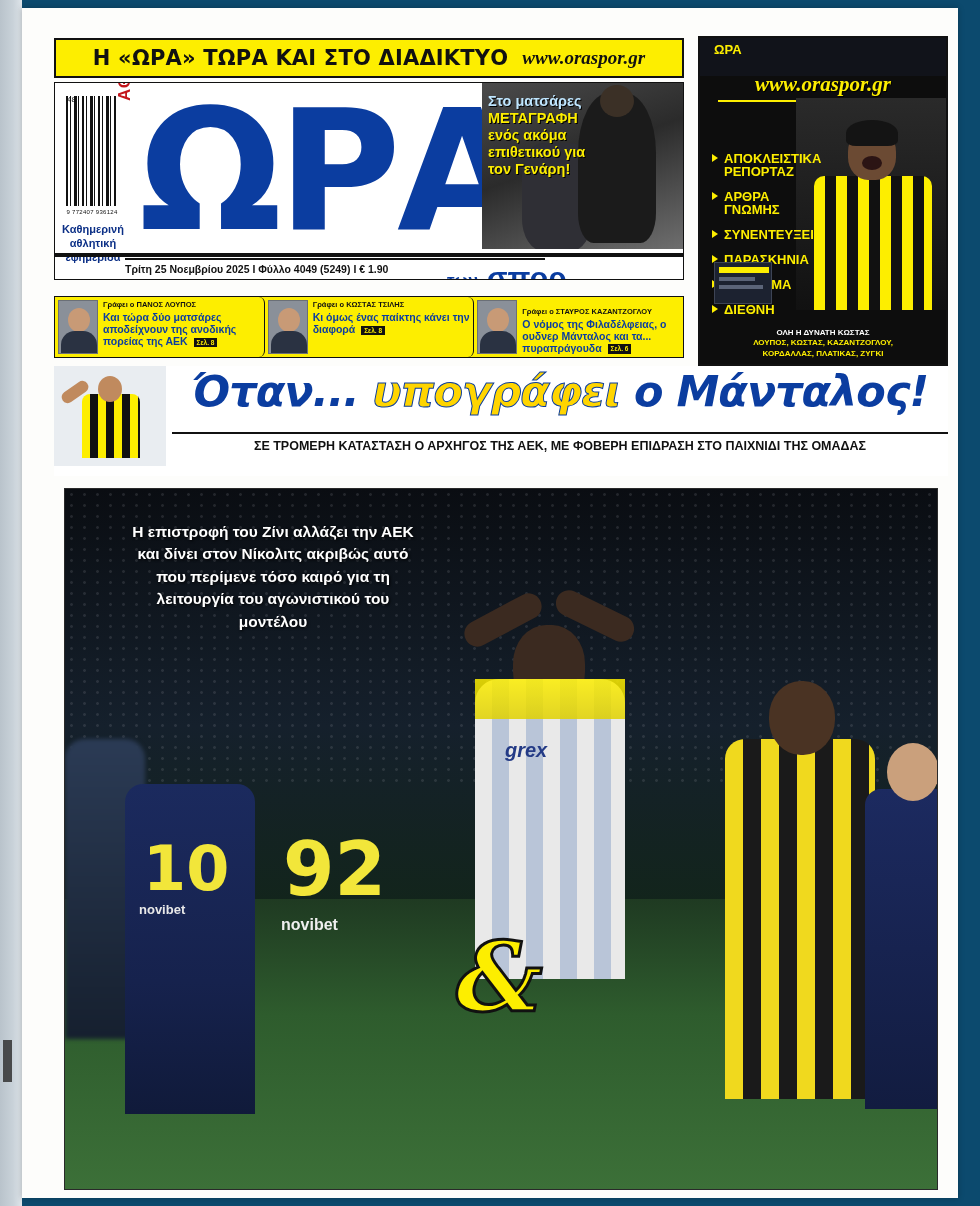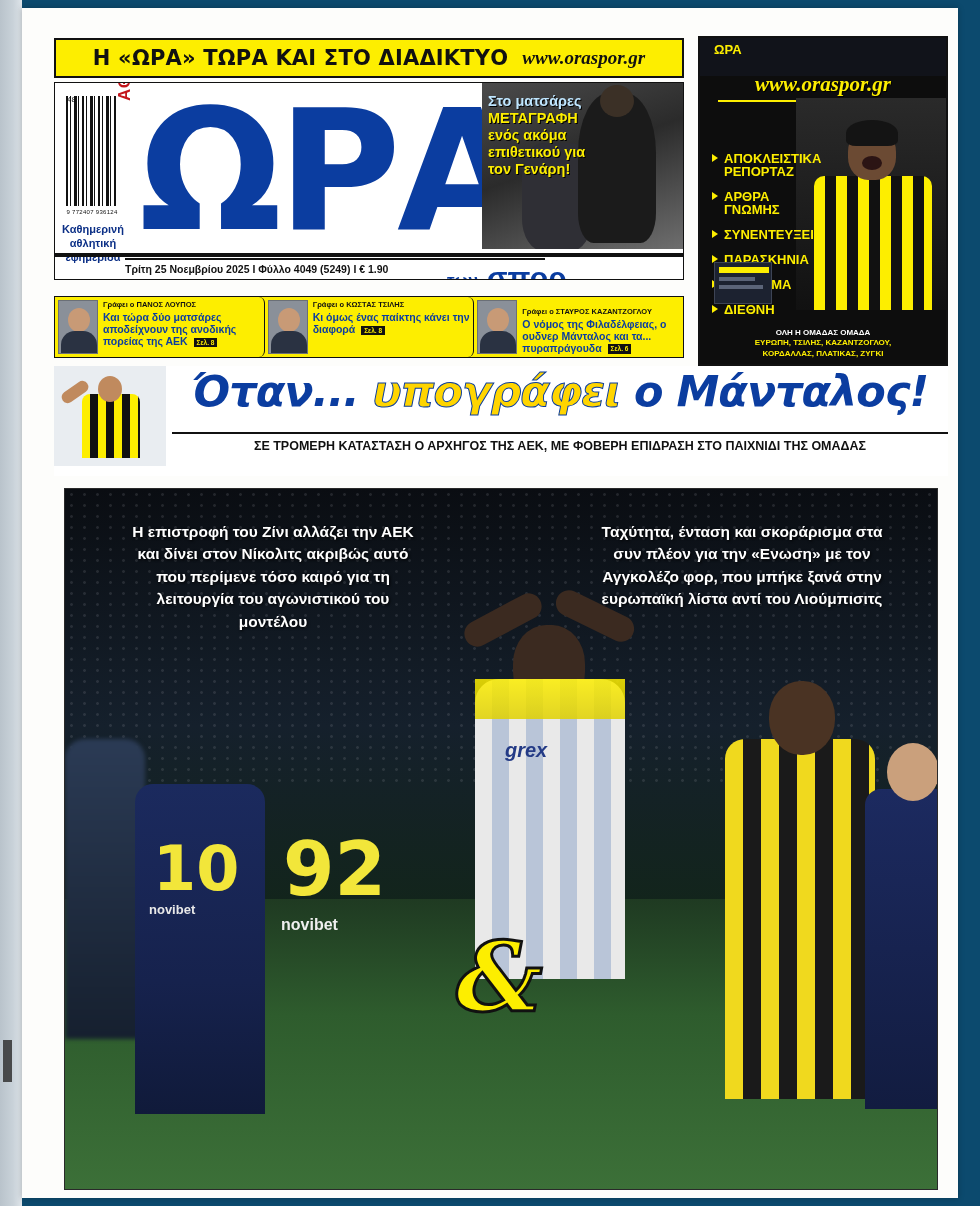--- a/index.html
+++ b/index.html
@@ -280,21 +280,21 @@
   }
   .crowd-dots {
     position: absolute; left: 0; top: 0; width: 100%; height: 300px;
     background-image: radial-gradient(circle, rgba(180,180,190,.18) 1.2px, transparent 1.6px);
     background-size: 13px 11px;
     opacity: .8;
   }
   
   .fig { position: absolute; }
   .fig-left-1 {
-    left: 70px; top: 295px; width: 130px; height: 330px;
+    left: 60px; top: 295px; width: 130px; height: 330px;
     background: linear-gradient(180deg,#1b2a5e 0%, #16224d 60%, #101a3a 100%);
     border-radius: 18px 18px 0 0;
   }
   .fig-left-1 .num {
     position: absolute; left: 18px; top: 48px; font-size: 62px; font-weight: bold;
     color: #f2e63a; font-family: "DejaVu Sans", sans-serif;
   }
   .fig-left-1 .brand {
     position: absolute; left: 14px; top: 118px; font-size: 13px; font-weight: bold; color: #e8e8e8;
   }
@@ -462,22 +462,22 @@
         <li>ΔΙΕΘΝΗ</li>
       </ul>
 
       <div class="ad-thumb">
         <div class="bar"></div>
         <div class="bar2"></div>
         <div class="bar3"></div>
       </div>
 
       <div class="ad-caption">
-        <div class="hl">ΟΛΗ Η ΟΜΑΔΑΣ ΟΜΑΔΑ</div>
-        <div>ΕΥΡΩΠΗ, ΤΣΙΛΗΣ, ΚΑΖΑΝΤΖΟΓΛΟΥ,</div>
+        <div class="hl">ΟΛΗ Η ΔΥΝΑΤΗ ΚΩΣΤΑΣ</div>
+        <div>ΛΟΥΠΟΣ, ΚΩΣΤΑΣ, ΚΑΖΑΝΤΖΟΓΛΟΥ,</div>
         <div>ΚΟΡΔΑΛΛΑΣ, ΠΛΑΤΙΚΑΣ, ΖΥΓΚΙ</div>
       </div>
     </div>
 
     <div class="colstrip">
       <div class="col-item">
         <div class="col-face">
           <div class="h"></div>
           <div class="b"></div>
         </div>
@@ -555,19 +555,18 @@
 
       <div class="fig fig-right-1">
         <div class="head"></div>
       </div>
 
       <div class="fig fig-right-2">
         <div class="head"></div>
       </div>
 
       <div class="cap-left">Η επιστροφή του Ζίνι αλλάζει την ΑΕΚ και δίνει στον Νίκολιτς ακριβώς αυτό που περίμενε τόσο καιρό για τη λειτουργία του αγωνιστικού του μοντέλου</div>
-      <div class="cap-right">Ταχύτητα, ένταση και σκοράρισμα στα συν πλέον για την «Ενωση» με τον Αγγκολέζο φορ, που μπήκε ξανά στην ευρωπαϊκή λίστα αντί του Λιούμπισιτς</div>
 
       <div class="amp">&amp;</div>
     </div>
 
   </div>
 </div>
 
 </body></html>

